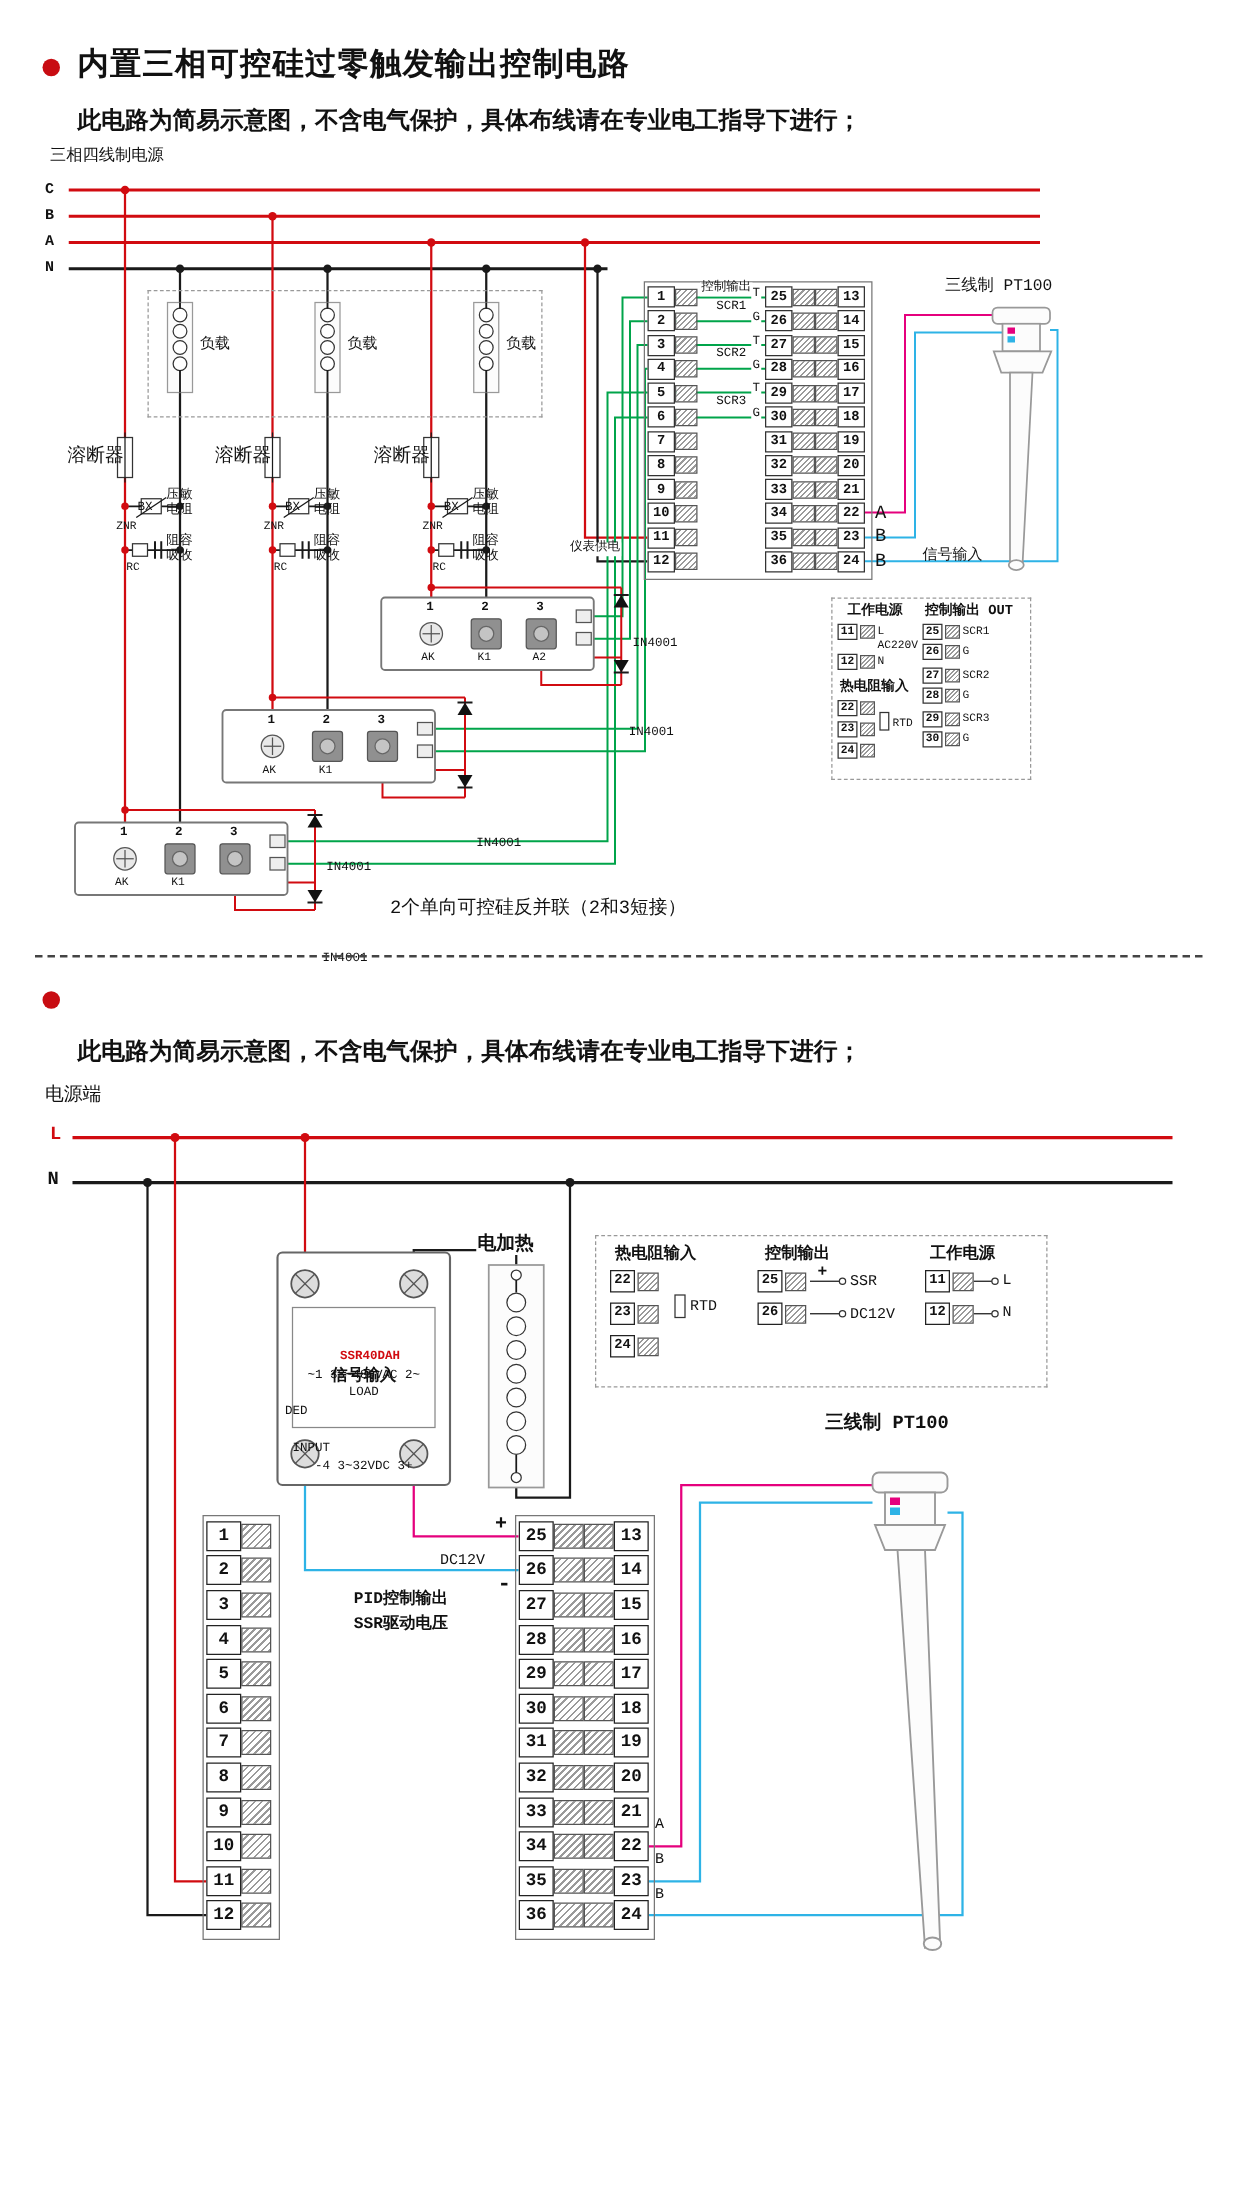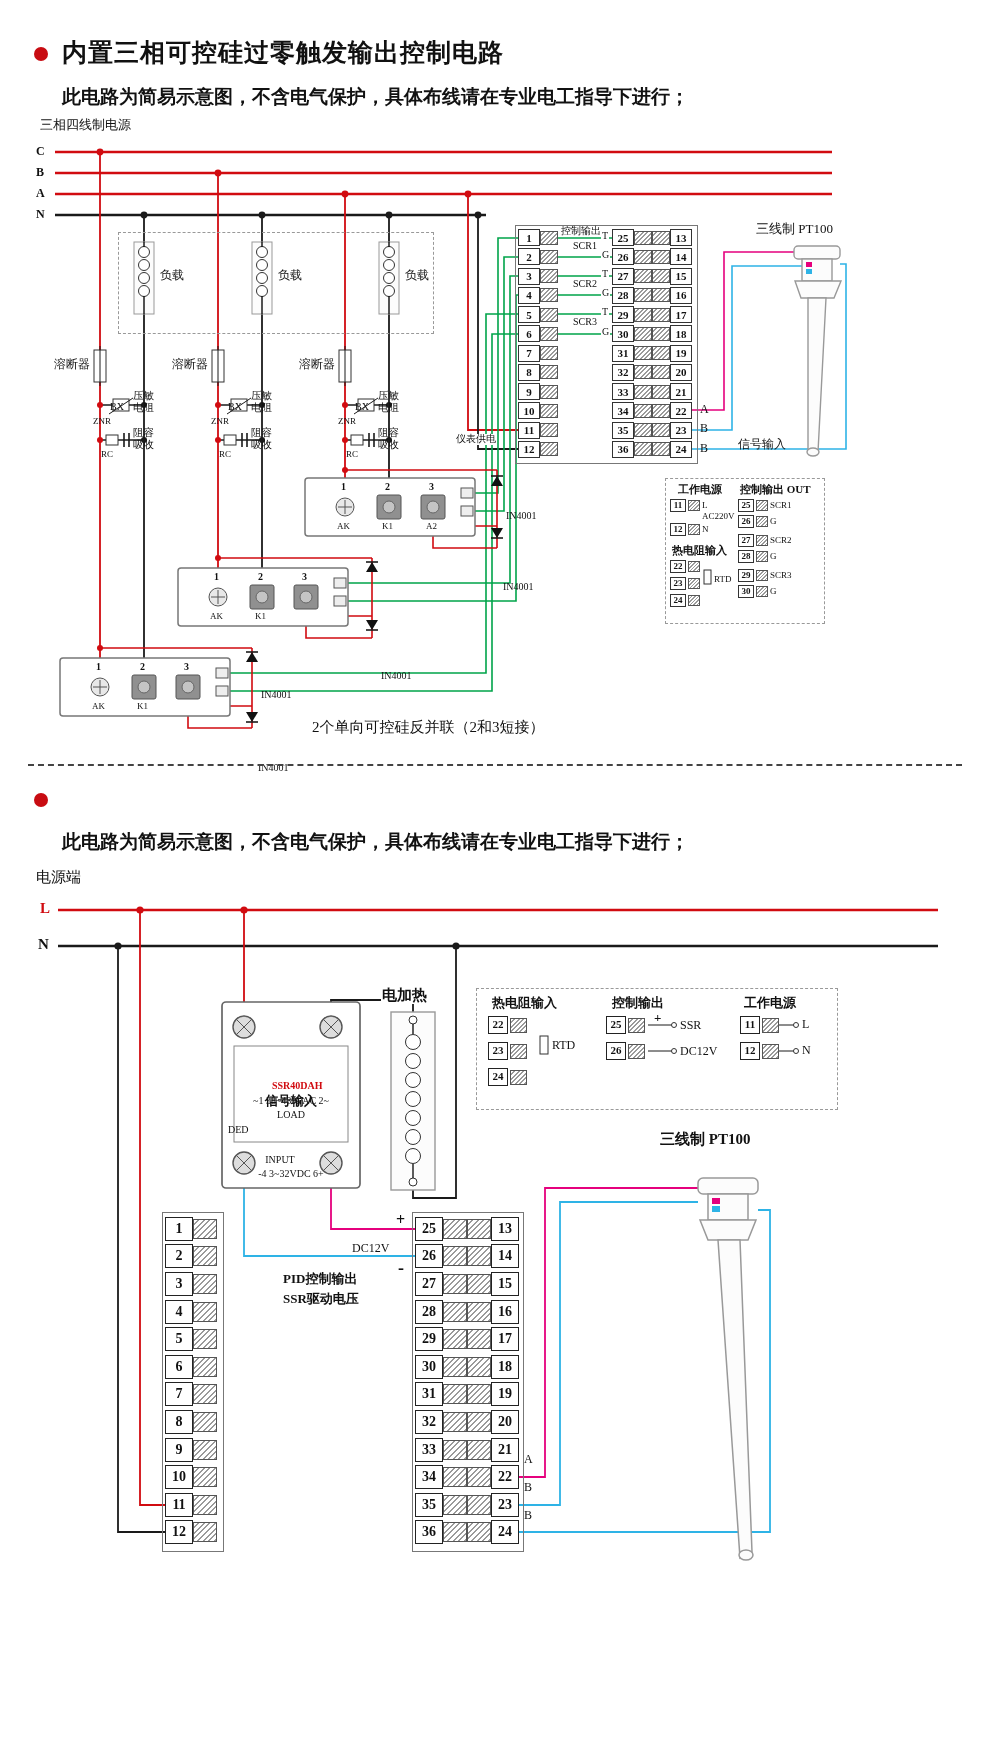--- a/index.html
+++ b/index.html
@@ -1,35 +1,35 @@
 <!DOCTYPE html>
 <html><head>
 <meta charset="utf-8">
 <style>
   html,body{margin:0;padding:0;background:#fff;}
   #page{position:relative;width:990px;height:1756px;background:#fff;overflow:hidden;
-        font-family:Liberation Serif, serif;color:#111;}
+        font-family:Liberation Mono, monospace;color:#111;}
   .abs{position:absolute;white-space:nowrap;line-height:1.2;}
   svg{position:absolute;left:0;top:0;}
   .wr{stroke:#d10b10;fill:none;}
   .wk{stroke:#1a1a1a;fill:none;}
   .wg{stroke:#00a44a;fill:none;}
   .wc{stroke:#2eb3e6;fill:none;}
   .wm{stroke:#e5007d;fill:none;}
   .comp{stroke:#333;fill:#fff;}
   .grey{stroke:#999;fill:#fcfcfc;}
   .t25{font-size:25px;font-weight:bold;letter-spacing:1px;}
   .t19{font-size:19px;font-weight:bold;}
   .t15{font-size:15px;}
   .t15b{font-size:15px;font-weight:bold;}
   .t13{font-size:13px;}
   .t13b{font-size:13px;font-weight:600;}
   .t12{font-size:12px;}
   .t12b{font-size:12px;font-weight:bold;}
-  .t11{font-size:12px;}
+  .t11{font-size:15px;}
   .t11b{font-size:11px;font-weight:600;}
   .t10{font-size:10px;margin-top:44px;}
   .t10b{font-size:10px;font-weight:bold;}
   .t9{font-size:9px;}
   .mini{font-size:10px;background:#fff;padding:0 1px;line-height:1.05;}
   .wrap2{white-space:normal;width:24px;font-size:10.5px;line-height:1.15;word-break:break-all;}
   .bullet{width:14px;height:14px;border-radius:50%;background:#c80c12;}
   .dashbox{border:1.3px dashed #999;}
   .outline{border:1.2px solid #777;}
   
@@ -636,22 +636,22 @@
 <div class="abs t15" style="left:36px;top:868px">电源端</div>
 <div class="abs t15b red" style="left:40px;top:899px">L</div>
 <div class="abs t15b" style="left:38px;top:935px">N</div>
 <div class="abs t15b mini" style="left:381px;top:988px;font-size:15px">电加热</div>
 
 <div class="abs t10" style="left:234px;top:1051px;width:114px;text-align:center">~1  38~480VAC  2~</div>
 <div class="abs t10" style="left:234px;top:1065px;width:114px;text-align:center">LOAD</div>
 <div class="abs t10" style="left:228px;top:1080px">DED</div>
 <div class="abs t10b red" style="left:272px;top:1080px">SSR40DAH</div>
 <div class="abs t13b" style="left:234px;top:1093px;width:114px;text-align:center">信号输入</div>
-<div class="abs t10" style="left:234px;top:1110px;width:92px;text-align:center">INPUT</div>
-<div class="abs t10" style="left:234px;top:1124px;width:114px;text-align:center">-4  3~32VDC  6+</div>
+<div class="abs t10" style="left:234px;top:1110px;width:92px;">INPUT</div>
+<div class="abs t10" style="left:234px;top:1124px;width:114px;text-align:center">-4  3~32VDC  3+</div>
 
 <div class="abs dashbox" style="left:476px;top:988px;width:360px;height:120px"></div>
 <div class="abs t13b" style="left:492px;top:995px">热电阻输入</div>
 <div class="abs lrow" style="left:488px;top:1016px">
   <span class="lnum2">22</span>
   <span class="licon2"></span>
 </div>
 <div class="abs lrow" style="left:488px;top:1042px">
   <span class="lnum2">23</span>
   <span class="licon2"></span>

